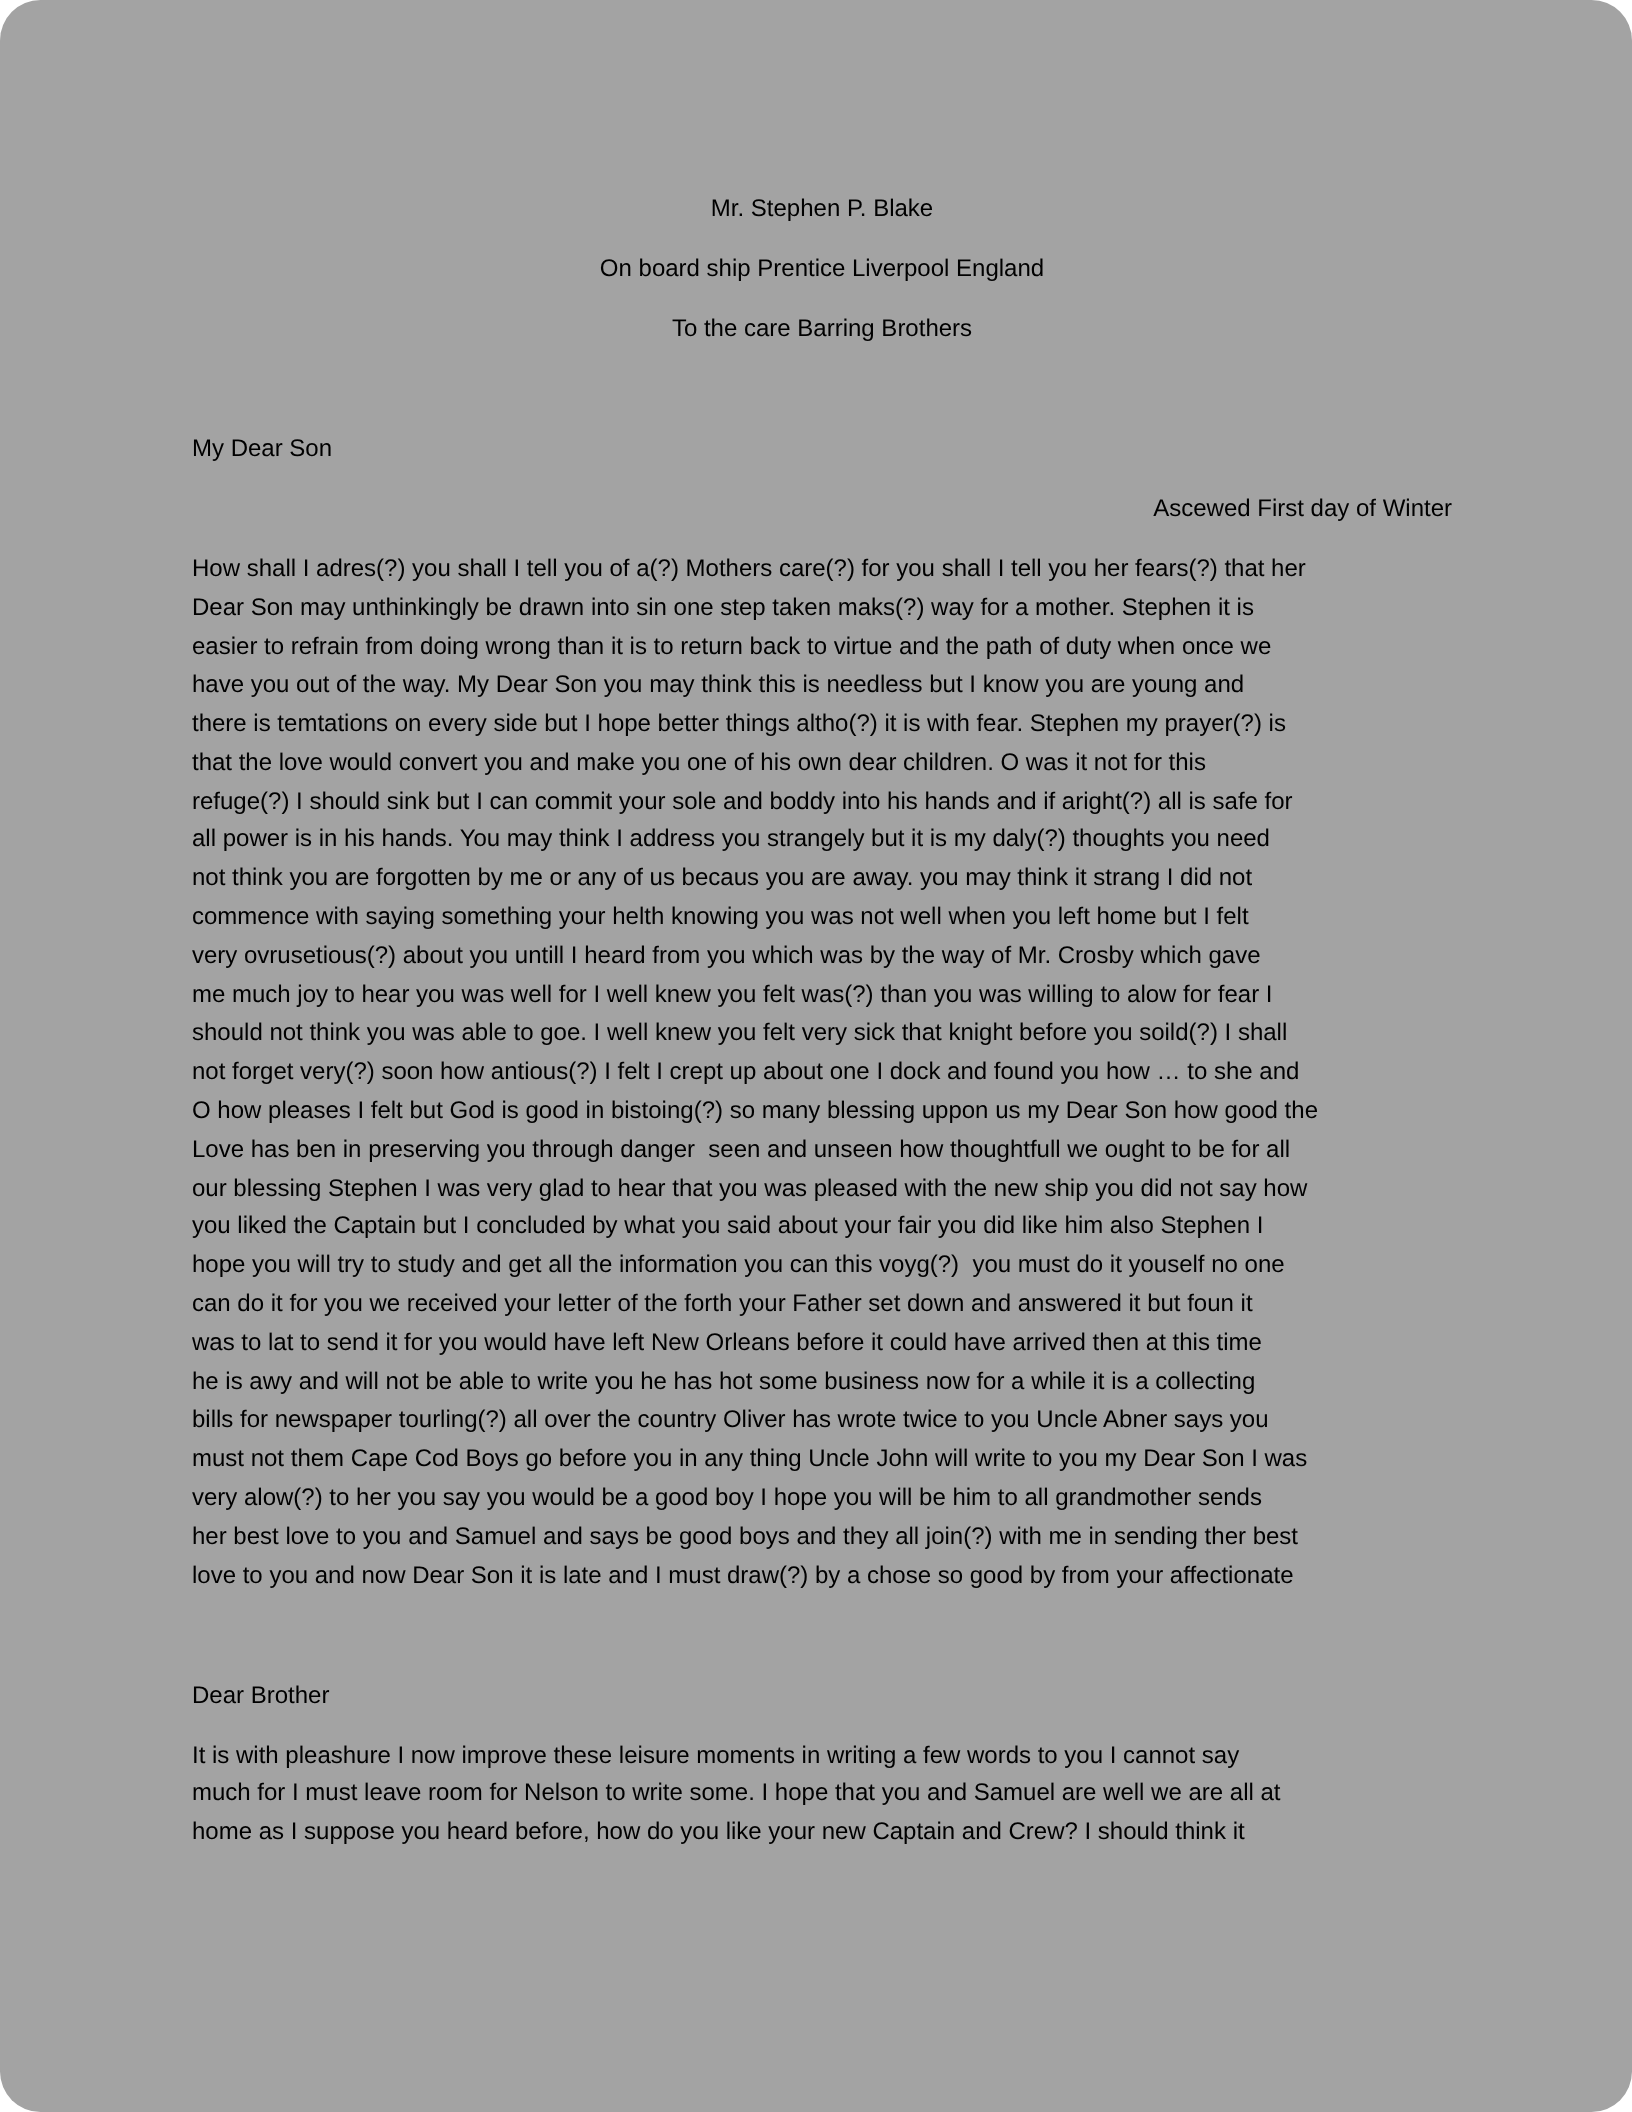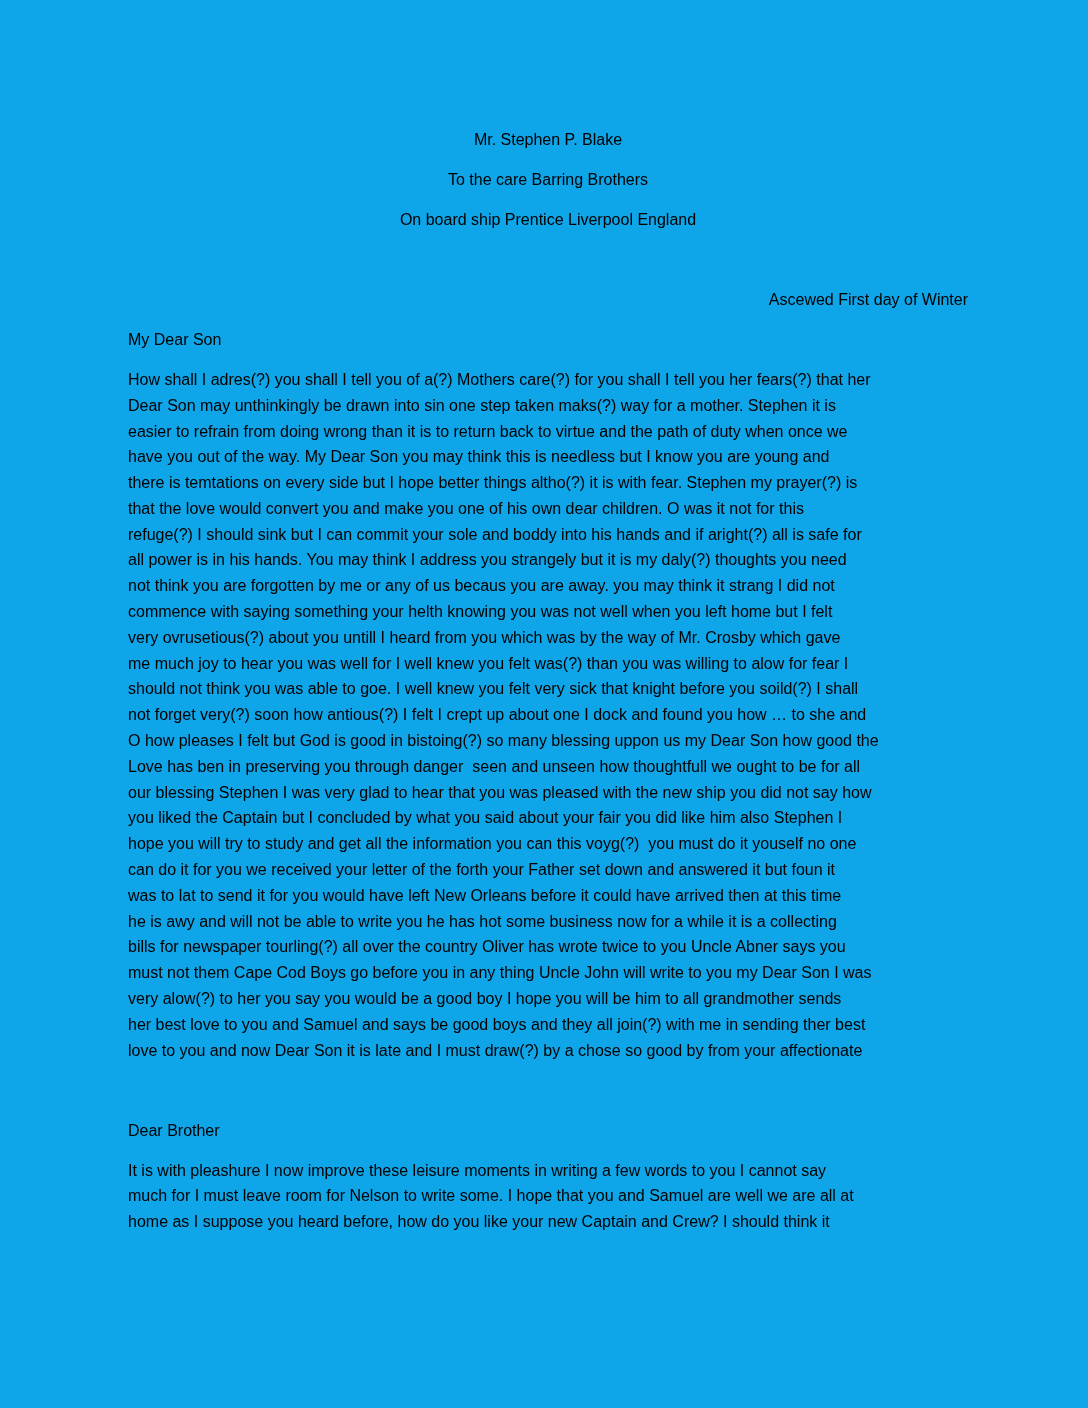--- a/index.html
+++ b/index.html
@@ -4,24 +4,25 @@
 <style>
   html, body {
     margin: 0;
     padding: 0;
     background: #ffffff;
   }
   .page {
     position: relative;
     width: 1088px;
     height: 1408px;
-    background: #0ea5e9;
+    background: #a3a3a3;
     font-family: "Liberation Sans", sans-serif;
     color: #000000;
     overflow: hidden;
+    border-radius: 27px;
   }
   .content {
     position: absolute;
     left: 128px;
     top: 127px;
     width: 840px;
     font-size: 16px;
     line-height: 25.8px;
     font-weight: 500;
   }
@@ -32,25 +33,25 @@
   .center { text-align: center; }
   .right  { text-align: right; }
   .blank  { height: 25.8px; }
 </style>
 </head>
 <body>
 
 <div class="page">
   <div class="content">
     <div class="para center">Mr. Stephen P. Blake</div>
+    <div class="para center">On board ship Prentice Liverpool England</div>
     <div class="para center">To the care Barring Brothers</div>
-    <div class="para center">On board ship Prentice Liverpool England</div>
     <div class="para blank"></div>
+    <div class="para">My Dear Son</div>
     <div class="para right">Ascewed First day of Winter</div>
-    <div class="para">My Dear Son</div>
     <div class="para">How shall I adres(?) you shall I tell you of a(?) Mothers care(?) for you shall I tell you her fears(?) that her
 Dear Son may unthinkingly be drawn into sin one step taken maks(?) way for a mother. Stephen it is
 easier to refrain from doing wrong than it is to return back to virtue and the path of duty when once we
 have you out of the way. My Dear Son you may think this is needless but I know you are young and
 there is temtations on every side but I hope better things altho(?) it is with fear. Stephen my prayer(?) is
 that the love would convert you and make you one of his own dear children. O was it not for this
 refuge(?) I should sink but I can commit your sole and boddy into his hands and if aright(?) all is safe for
 all power is in his hands. You may think I address you strangely but it is my daly(?) thoughts you need
 not think you are forgotten by me or any of us becaus you are away. you may think it strang I did not
 commence with saying something your helth knowing you was not well when you left home but I felt

